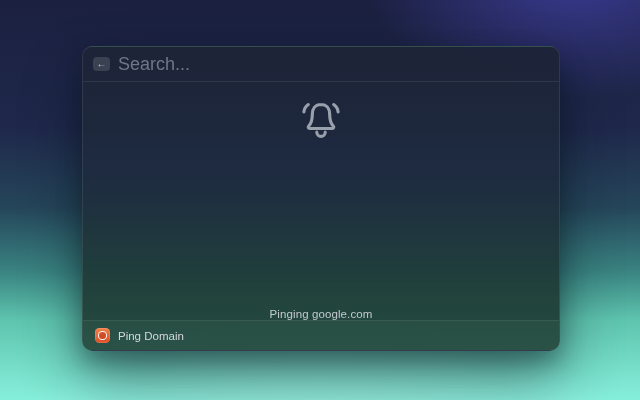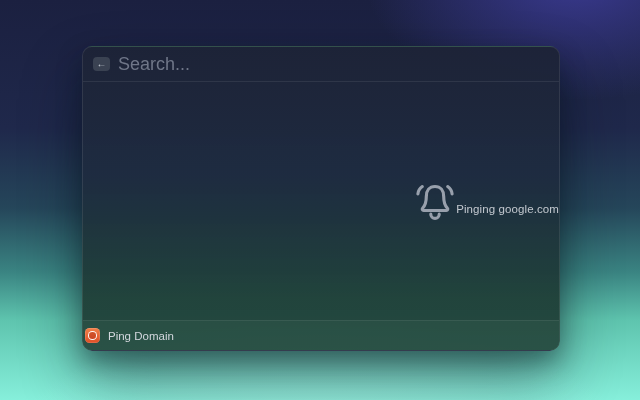--- a/index.html
+++ b/index.html
@@ -32,28 +32,28 @@
     border-radius: 4px; background: #3a4252; color: #cfd4dd;
     display: flex; align-items: center; justify-content: center;
   }
   .back-btn span { font-size: 10px; line-height: 1; transform: translateY(-0.5px); }
   .search-input {
     flex: 1; background: transparent; border: none; outline: none;
     color: #e6e9ee; font-size: 18px; font-family: inherit; padding: 0;
   }
   .search-input::placeholder { color: #6f7688; }
   .main {
-    flex: 1; display: flex; flex-direction: row;
-    align-items: center; justify-content: flex-end; padding-top: 16px;
+    flex: 1; display: flex; flex-direction: column;
+    align-items: center; justify-content: space-between; padding-top: 16px;
   }
   .bell-wrap { margin-bottom: 13px; line-height: 0; }
   .status-text { font-size: 11.5px; color: #c3c8cf; letter-spacing: 0.1px; }
   .ftr {
     flex: 0 0 29px; height: 29px;
-    display: flex; align-items: center; gap: 8px; padding: 0 2px;
+    display: flex; align-items: center; gap: 8px; padding: 0 12px;
     background: rgba(150,230,200,0.05);
     border-top: 1px solid rgba(255,255,255,0.07);
   }
   .cmd-icon {
     width: 15px; height: 15px; flex: 0 0 15px; border-radius: 4.5px;
     background: linear-gradient(180deg, #f28049 0%, #dd4f27 100%);
     box-shadow: inset 0 0 0 0.5px rgba(255,255,255,0.25);
     display: flex; align-items: center; justify-content: center;
   }
   .cmd-icon .ring {

